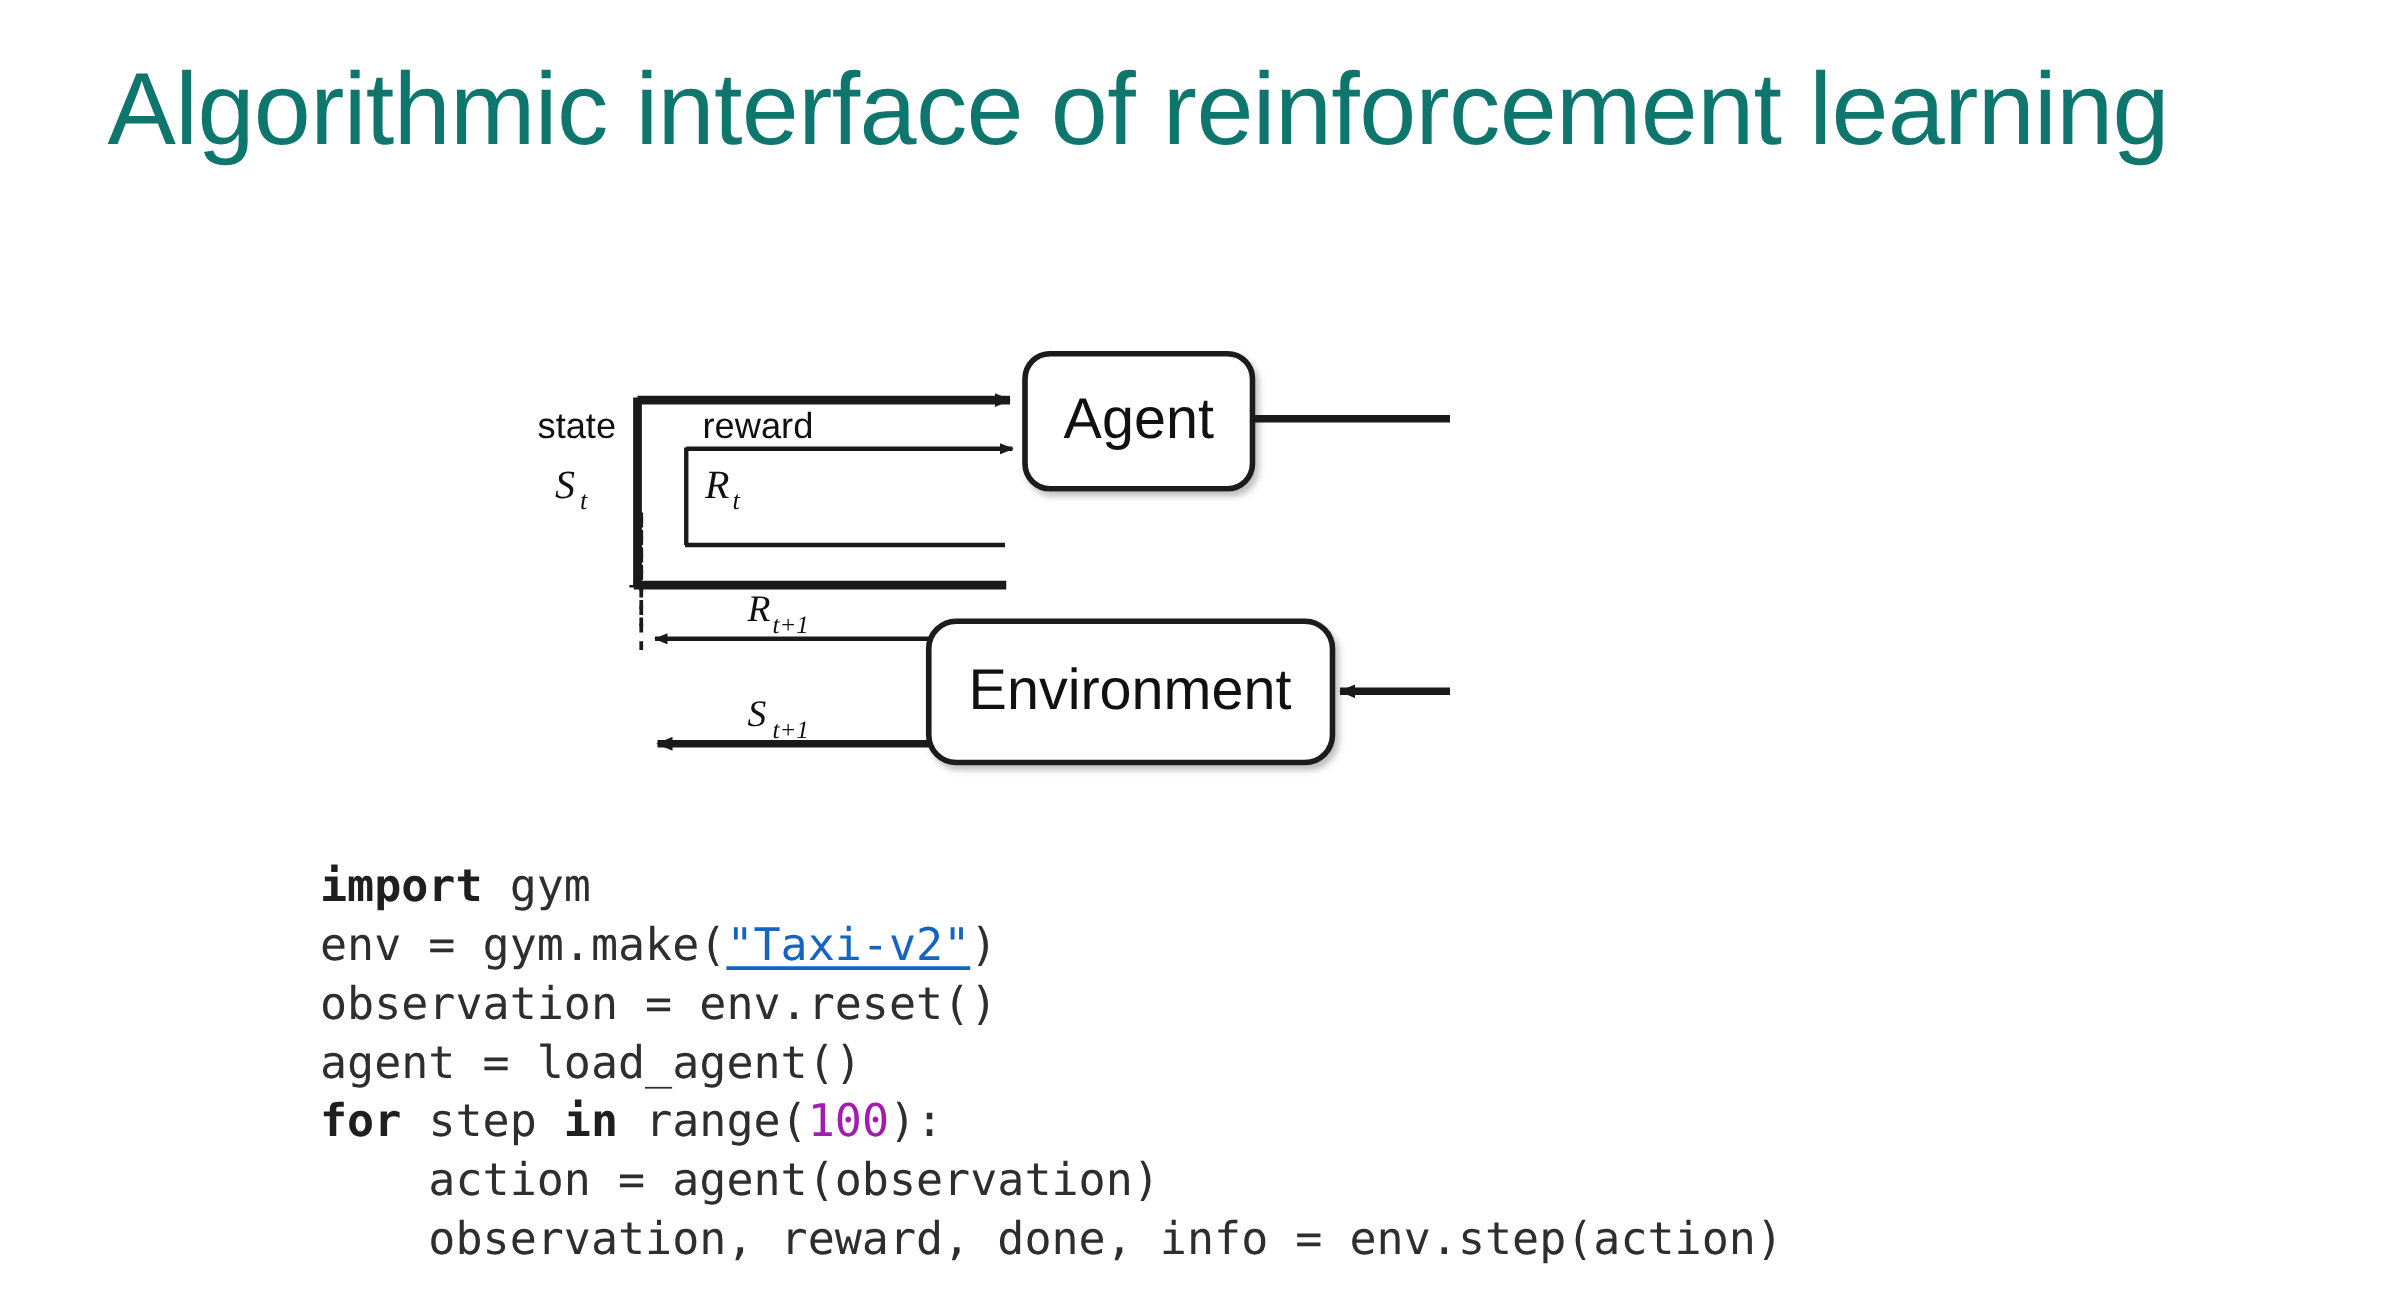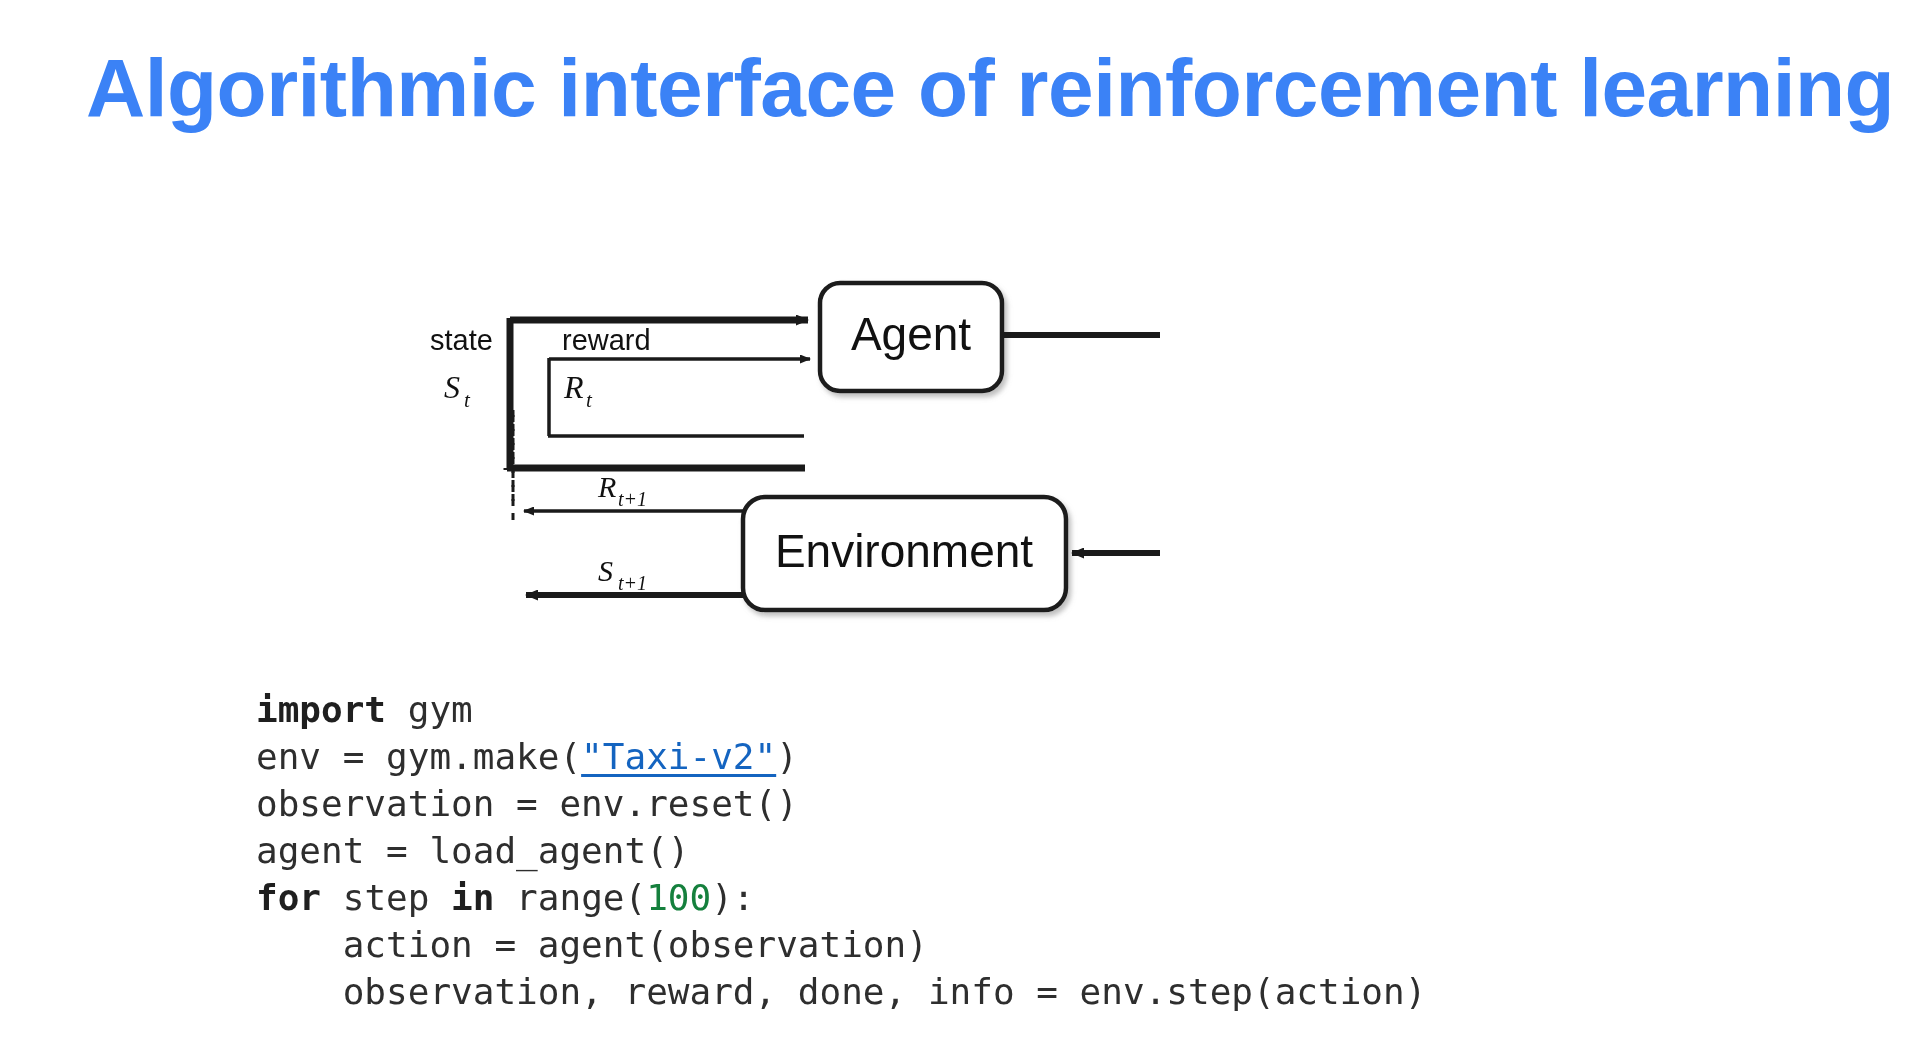--- a/index.html
+++ b/index.html
@@ -17,22 +17,22 @@
 
   
   .slide-title {
     position: absolute;
     left: 86px;
     top: 36px;
     width: 1790px;
     font-family: "Liberation Sans", sans-serif;
     font-size: 82px;
     line-height: 104px;
-    font-weight: 700;
-    color: #3b82f6;
+    font-weight: 400;
+    color: #0f766e;
     letter-spacing: -0.5px;
     white-space: nowrap;
   }
 
   
   .diagram {
     position: absolute;
     left: 400px;
     top: 215px;
     width: 760px;
@@ -47,21 +47,21 @@
     top: 686px;
     font-family: "DejaVu Sans Mono", "Liberation Mono", monospace;
     font-size: 36px;
     line-height: 47px;
     color: #2e2e2e;
     white-space: pre;
     margin-left: 48px;
   }
   .code-line { white-space: pre; }
   .kw { font-weight: bold; color: #1f1f1f; }
-  .num { color: #15803d; }
+  .num { color: #a21caf; }
   .link {
     color: #1464c0;
     text-decoration: underline;
     text-decoration-thickness: 3px;
     text-underline-offset: 5px;
     cursor: pointer;
   }
 </style>
 </head>
 <body>

